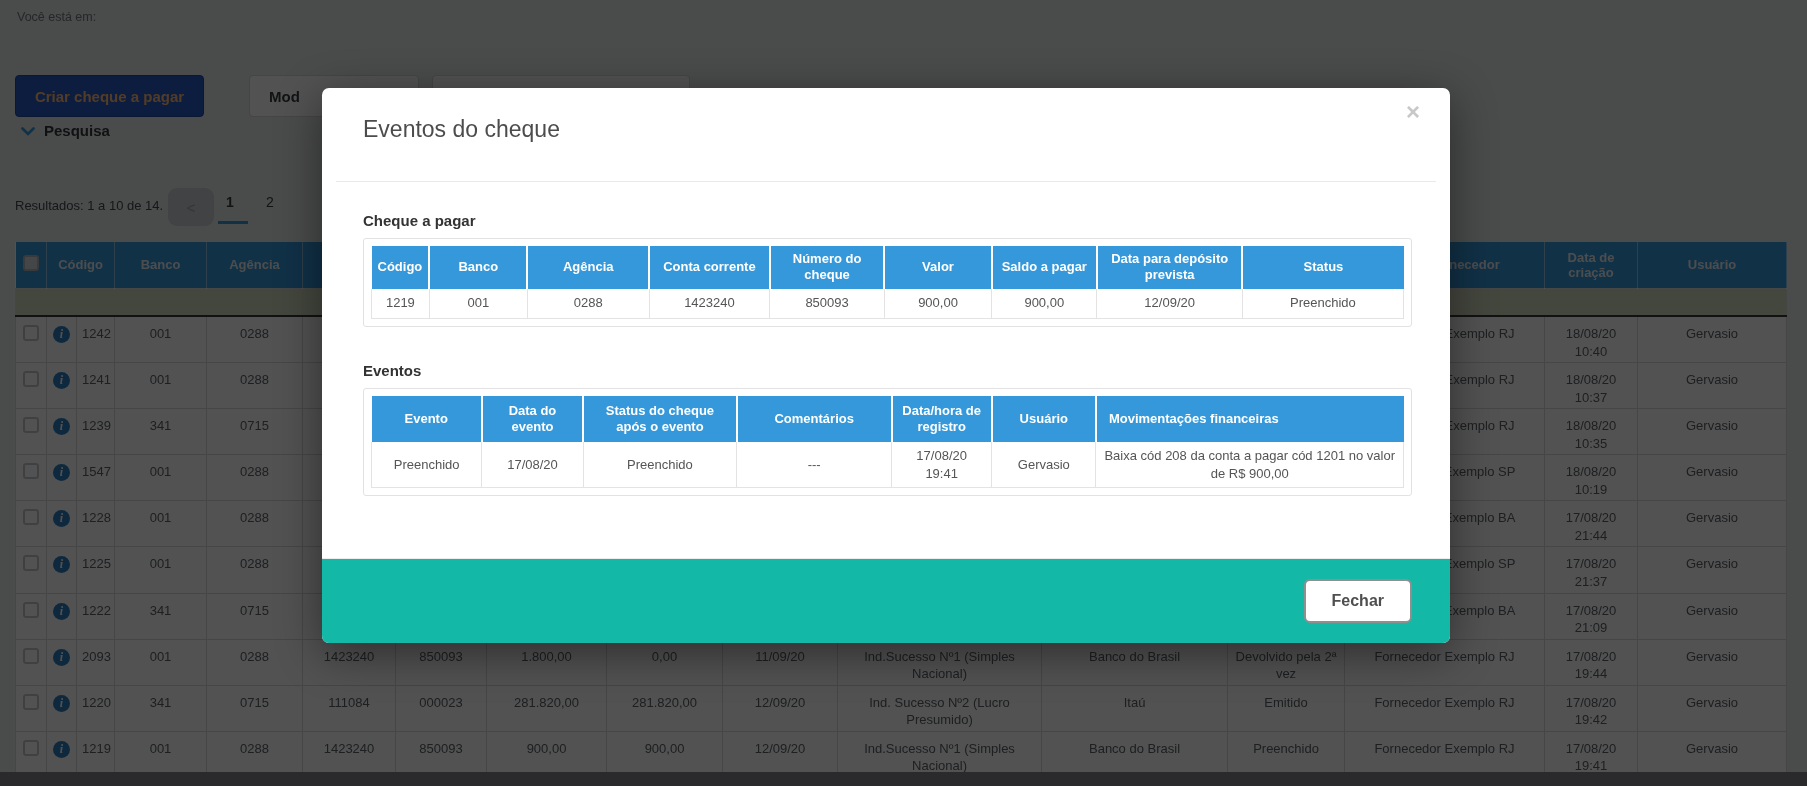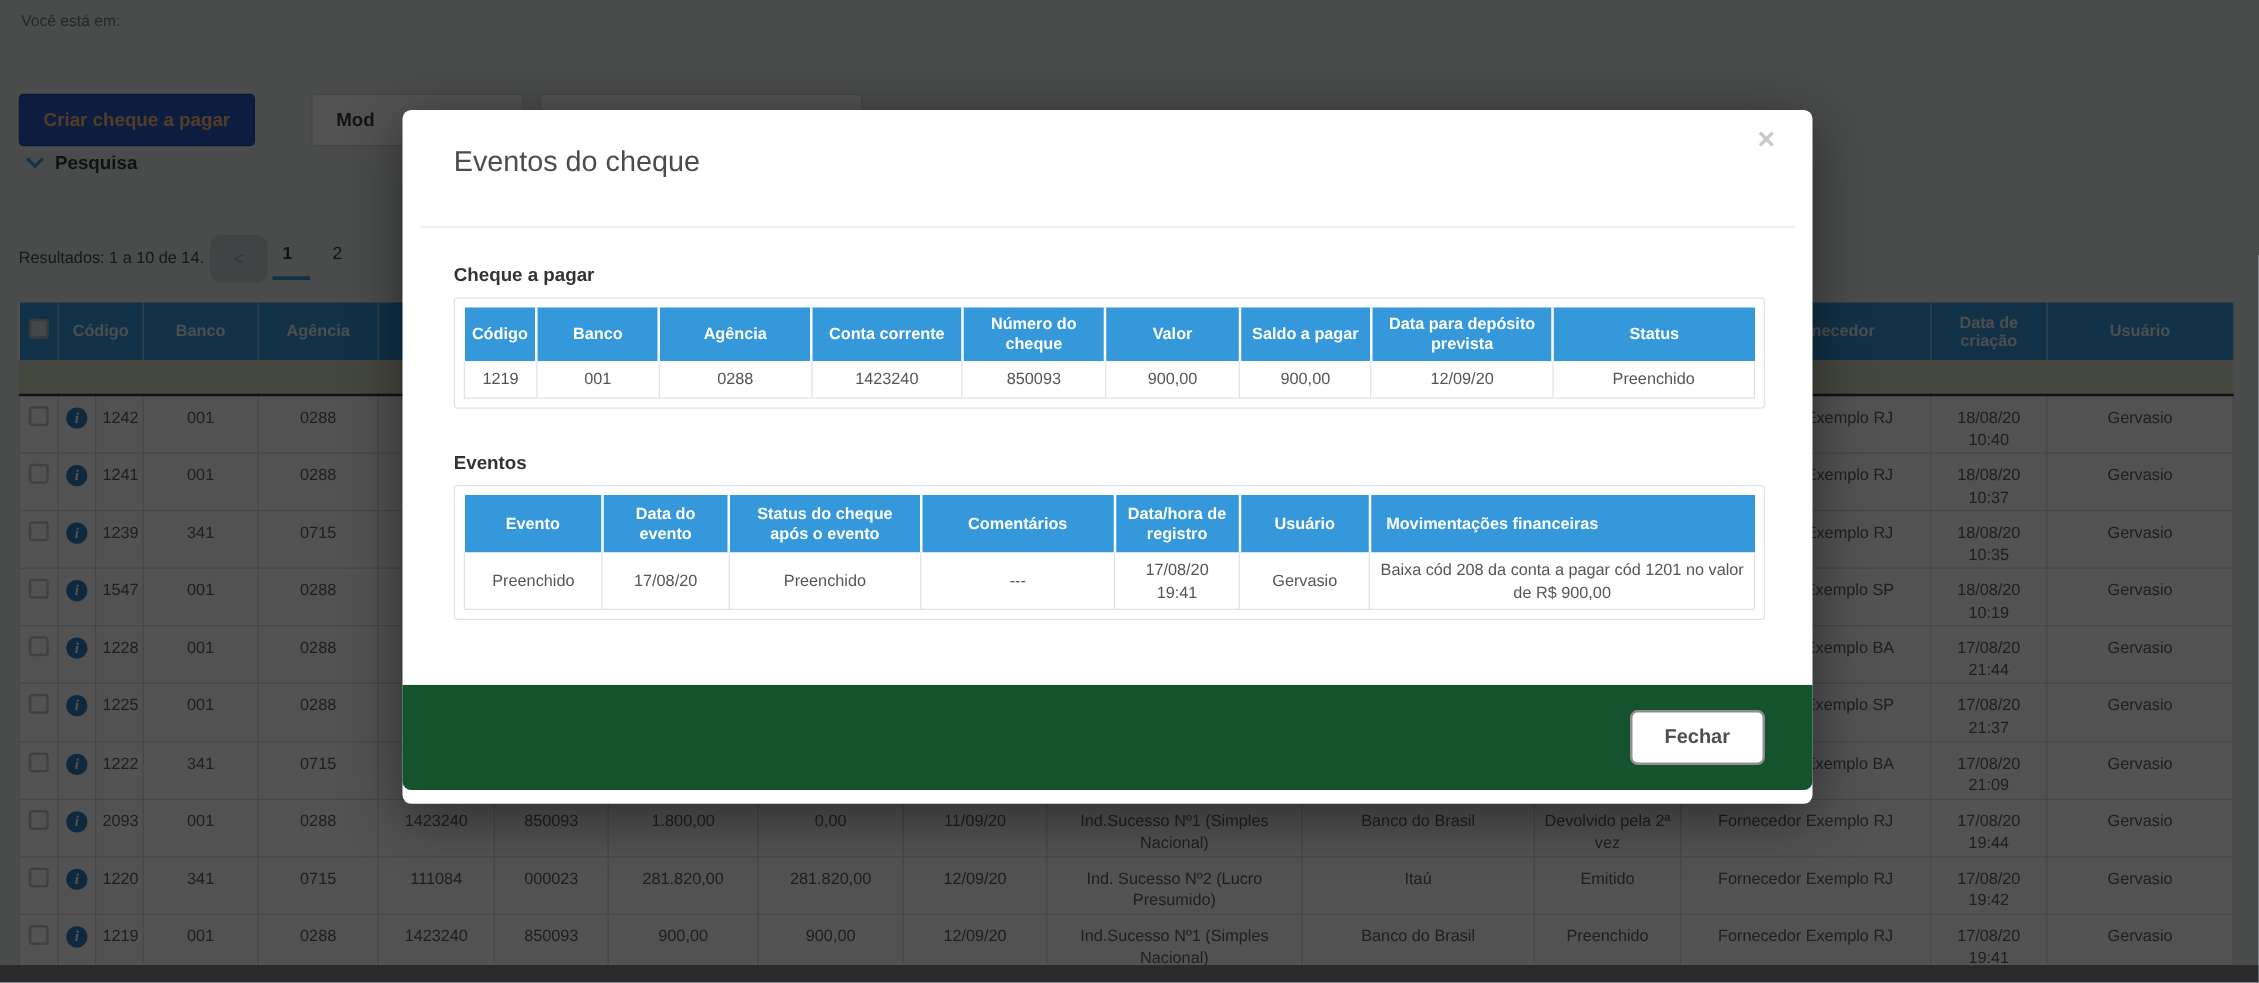--- a/index.html
+++ b/index.html
@@ -56,21 +56,21 @@
   table.mtab1 th { height:42px; }
   table.mtab2 th { height:46px; }
   table.mtab th:last-child { border-right:none; }
   table.mtab th.left { text-align:left; padding-left:12px; }
   table.mtab td { font-size:13px; color:#555; text-align:center; vertical-align:middle; padding:5px 8px; border:1px solid #e3e3e3; border-top:none; background:#fff; line-height:1.35; }
   table.mtab1 td { height:30px; }
   table.mtab2 td { height:34px; }
   table.mtab2 tbody tr:nth-child(2) td { background:#f8f8f8; }
   table.mtab td.long { text-align:center; }
 
-  .modal-footer { position:absolute; left:0; right:0; top:459px; height:85px; background:#14532d; border-top:1px solid #ececec; border-radius:0 0 7px 7px; }
+  .modal-footer { position:absolute; left:0; right:0; top:470px; height:85px; background:#14b8a6; border-top:1px solid #ececec; border-radius:0 0 7px 7px; }
   .btn-fechar { position:absolute; right:38px; top:20px; padding:11px 26px; background:#fff; border:2px solid #8f8f8f; border-radius:6px; font-size:16px; font-weight:bold; color:#4f4f4f; cursor:pointer; font-family:"Liberation Sans", sans-serif; }
 </style>
 </head>
 <body>
 
 <div class="page">
   <div class="breadcrumb">Você está em:</div>
 
   <div class="btn btn-primary">Criar cheque a pagar</div>
   <div class="btn btn-outline btn-secondary">Mod</div>

